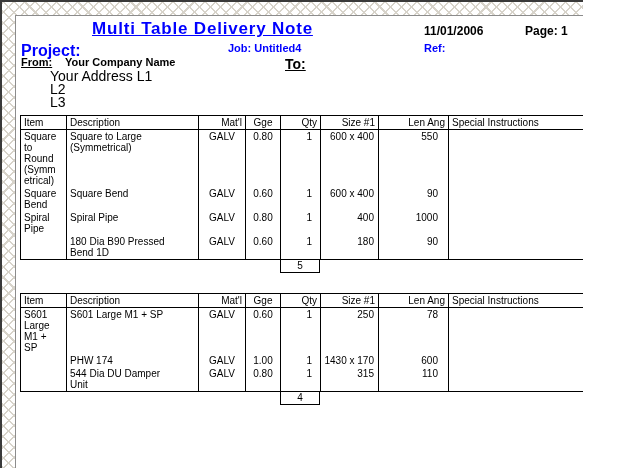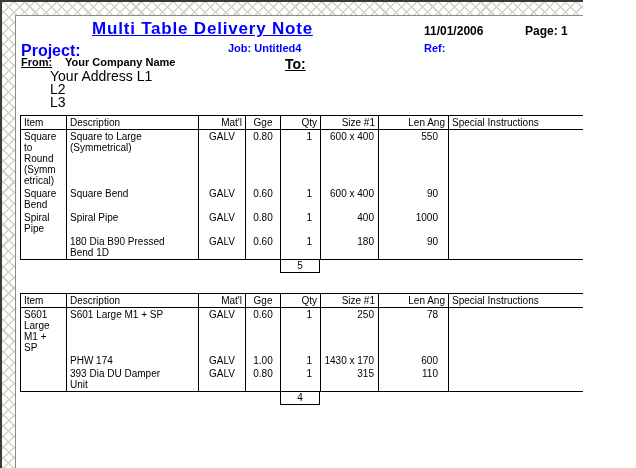--- a/index.html
+++ b/index.html
@@ -198,21 +198,21 @@
               <td class="al c1">PHW 174</td>
               <td class="ac c2">GALV</td>
               <td class="ac c3">1.00</td>
               <td class="ar c4">1</td>
               <td class="ar c5">1430 x 170</td>
               <td class="ar c6">600</td>
               <td class="al c7"></td>
             </tr>
             <tr>
               <td class="al c0"></td>
-              <td class="al c1">393 Dia DU Damper
+              <td class="al c1">544 Dia DU Damper
 Unit</td>
               <td class="ac c2">GALV</td>
               <td class="ac c3">0.80</td>
               <td class="ar c4">1</td>
               <td class="ar c5">315</td>
               <td class="ar c6">110</td>
               <td class="al c7"></td>
             </tr>
           </tbody>
         </table>

